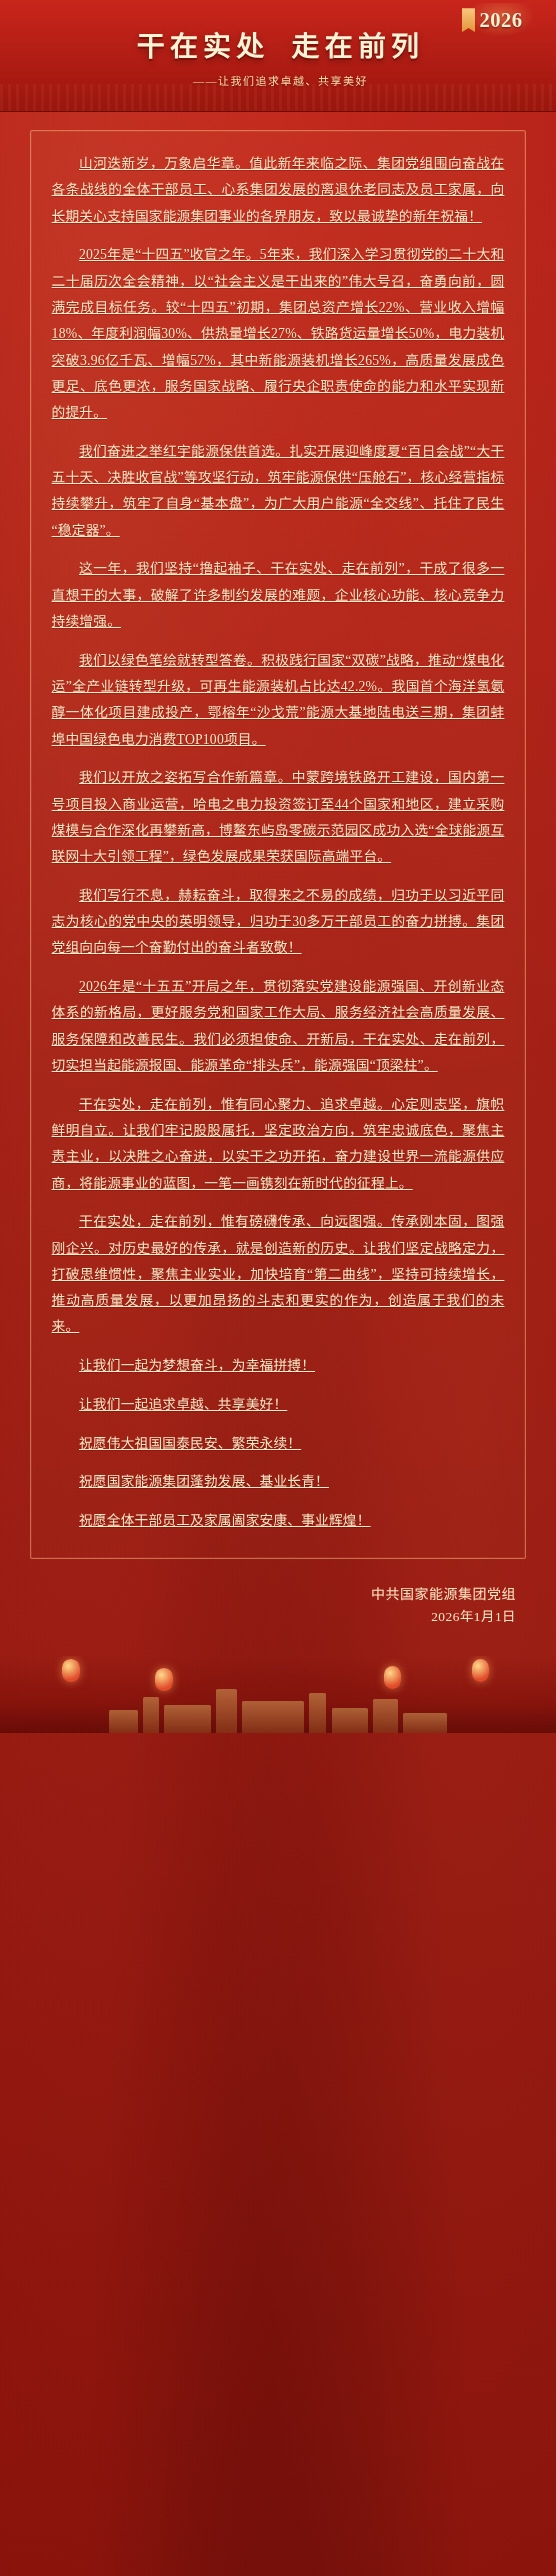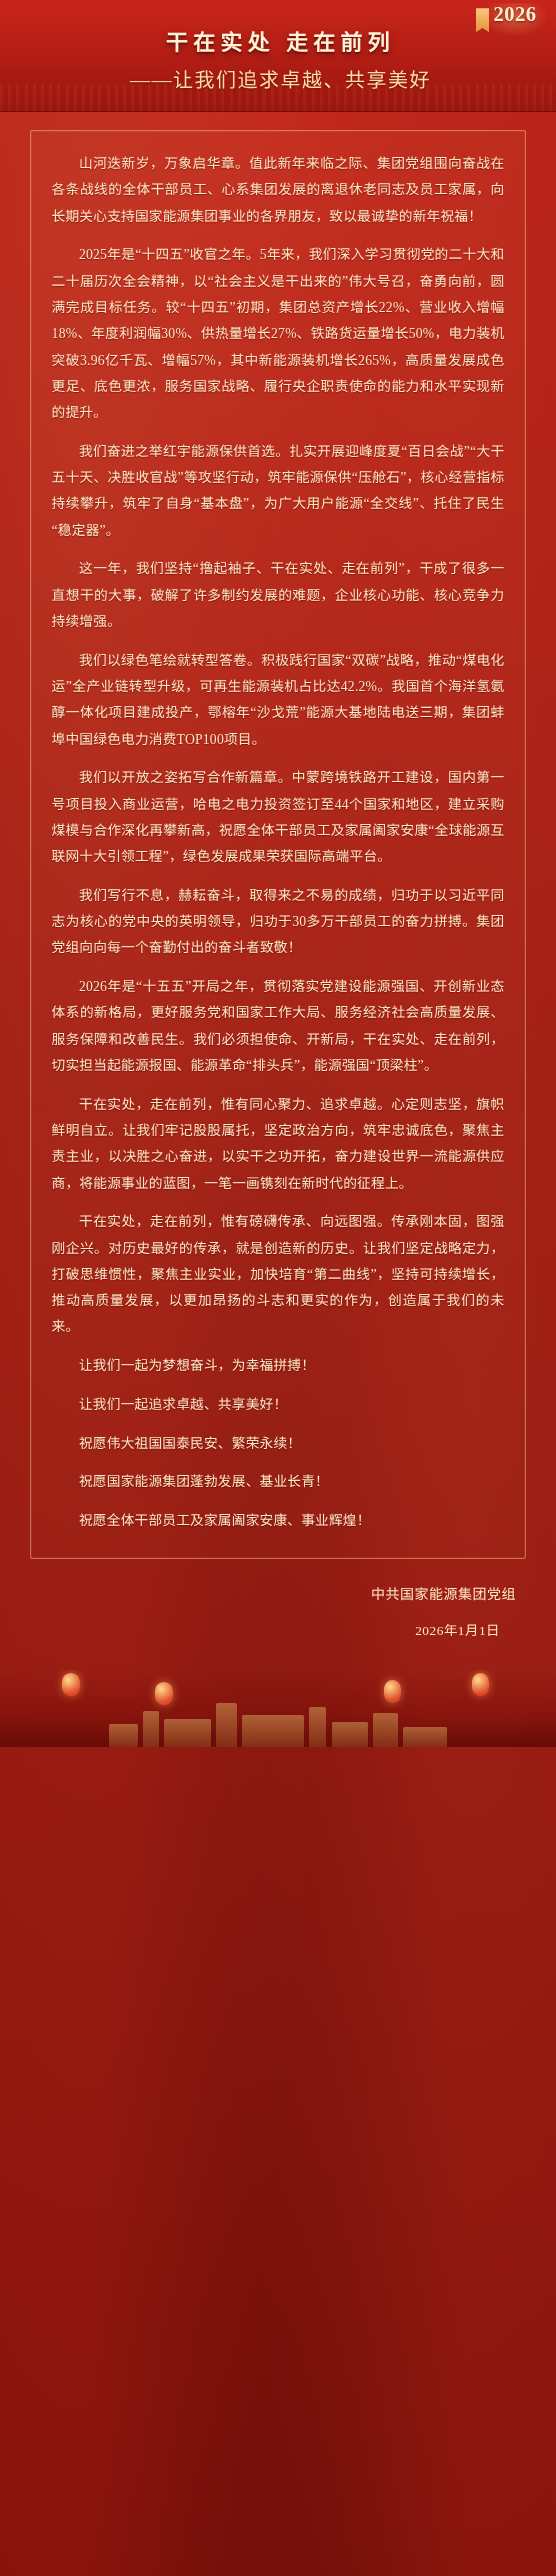--- a/index.html
+++ b/index.html
@@ -53,25 +53,25 @@
     position: absolute;
     left: 0; right: 0; bottom: 0;
     height: 27px;
     background:
       repeating-linear-gradient(90deg, rgba(255,215,150,0.10) 0 3.1px, rgba(255,215,150,0) 3.1px 8.2px);
     opacity: .5;
   }
   .year-badge {
     position: absolute;
     top: 3.1px;
-    right: 7px;
+    right: 21px;
     width: 68px;
     height: 34px;
     display: flex;
-    align-items: flex-start;
+    align-items: center;
     justify-content: center;
     font-family: "Liberation Serif", serif;
     font-size: 20.6px;
     font-weight: bold;
     letter-spacing: 0.5px;
     color: #fff0cf;
     text-shadow: 0 1px 2.1px rgba(0,0,0,.45);
     background:
       radial-gradient(ellipse at 50% 40%, rgba(255,205,120,0.32) 0%, rgba(255,205,120,0) 70%);
     border-radius: 4.1px;
@@ -87,41 +87,42 @@
     clip-path: polygon(0 0, 100% 0, 100% 100%, 50% 82%, 0 100%);
     opacity: .9;
   }
   .header-inner {
     position: relative;
     z-index: 4;
     padding: 24px 31px 0 36px;
     text-align: center;
   }
   .main-title {
-    font-size: 22px;
+    font-size: 28px;
     font-weight: bold;
     letter-spacing: 5.2px;
     color: #fff3d6;
     text-shadow: 0 1.5px 0 rgba(120,12,6,.8), 0 3.1px 6.2px rgba(0,0,0,.35);
     margin: 0 0 8.2px 0;
-    font-family: Liberation Sans, sans-serif;
+    font-family: Liberation Mono, monospace;
   }
   .sub-title {
-    font-size: 20px;
+    font-size: 11px;
     letter-spacing: 1.5px;
     color: #ffdca8;
     margin: 0;
     text-shadow: 0 1px 2.6px rgba(0,0,0,.35);
   }
 
   
   .article-wrap {
     position: relative;
     z-index: 3;
     padding: 17.5px 30px 0 30px;
+    text-decoration: underline;
   }
   .article {
     border: 1px solid rgba(255,206,140,0.45);
     border-radius: 2.1px;
     padding: 20.6px 20.6px 24px 20.6px;
     background: linear-gradient(180deg, rgba(255,180,110,0.05), rgba(255,180,110,0.02));
     box-shadow: inset 0 0 0 0.5px rgba(255,206,140,0.18);
   }
   .article p {
     margin: 0 0 12.4px 0;
@@ -145,21 +146,21 @@
   .signature .org {
     font-size: 14px;
     letter-spacing: 0.5px;
     color: #ffe6c4;
     margin: 0 0 2px 0;
   }
   .signature .date {
     font-size: 13.4px;
     letter-spacing: 0.5px;
     color: #ffe6c4;
-    margin: 16px;
+    margin: 0;
   }
 
   
   .footer {
     position: relative;
     z-index: 3;
     margin-top: 31px;
     height: 77px;
     background:
       linear-gradient(180deg, rgba(120,14,8,0) 0%, rgba(120,14,8,.55) 60%, rgba(95,9,5,.85) 100%);
@@ -219,21 +220,21 @@
     </div>
   </div>
 
   <div class="article-wrap">
     <div class="article">
       <p>山河迭新岁，万象启华章。值此新年来临之际、集团党组围向奋战在各条战线的全体干部员工、心系集团发展的离退休老同志及员工家属，向长期关心支持国家能源集团事业的各界朋友，致以最诚挚的新年祝福！</p>
       <p>2025年是“十四五”收官之年。5年来，我们深入学习贯彻党的二十大和二十届历次全会精神，以“社会主义是干出来的”伟大号召，奋勇向前，圆满完成目标任务。较“十四五”初期，集团总资产增长22%、营业收入增幅18%、年度利润幅30%、供热量增长27%、铁路货运量增长50%，电力装机突破3.96亿千瓦、增幅57%，其中新能源装机增长265%，高质量发展成色更足、底色更浓，服务国家战略、履行央企职责使命的能力和水平实现新的提升。</p>
       <p>我们奋进之举红宇能源保供首选。扎实开展迎峰度夏“百日会战”“大干五十天、决胜收官战”等攻坚行动，筑牢能源保供“压舱石”，核心经营指标持续攀升，筑牢了自身“基本盘”，为广大用户能源“全交线”、托住了民生“稳定器”。</p>
       <p>这一年，我们坚持“撸起袖子、干在实处、走在前列”，干成了很多一直想干的大事，破解了许多制约发展的难题，企业核心功能、核心竞争力持续增强。</p>
       <p>我们以绿色笔绘就转型答卷。积极践行国家“双碳”战略，推动“煤电化运”全产业链转型升级，可再生能源装机占比达42.2%。我国首个海洋氢氨醇一体化项目建成投产，鄂榕年“沙戈荒”能源大基地陆电送三期，集团蚌埠中国绿色电力消费TOP100项目。</p>
-      <p>我们以开放之姿拓写合作新篇章。中蒙跨境铁路开工建设，国内第一号项目投入商业运营，哈电之电力投资签订至44个国家和地区，建立采购煤模与合作深化再攀新高，祝愿全体干部员工及家属阖家安康“全球能源互联网十大引领工程”，绿色发展成果荣获国际高端平台。</p>
+      <p>我们以开放之姿拓写合作新篇章。中蒙跨境铁路开工建设，国内第一号项目投入商业运营，哈电之电力投资签订至44个国家和地区，建立采购煤模与合作深化再攀新高，博鳌东屿岛零碳示范园区成功入选“全球能源互联网十大引领工程”，绿色发展成果荣获国际高端平台。</p>
       <p>我们写行不息，赫耘奋斗，取得来之不易的成绩，归功于以习近平同志为核心的党中央的英明领导，归功于30多万干部员工的奋力拼搏。集团党组向向每一个奋勤付出的奋斗者致敬！</p>
       <p>2026年是“十五五”开局之年，贯彻落实党建设能源强国、开创新业态体系的新格局，更好服务党和国家工作大局、服务经济社会高质量发展、服务保障和改善民生。我们必须担使命、开新局，干在实处、走在前列，切实担当起能源报国、能源革命“排头兵”，能源强国“顶梁柱”。</p>
       <p>干在实处，走在前列，惟有同心聚力、追求卓越。心定则志坚，旗帜鲜明自立。让我们牢记股股属托，坚定政治方向，筑牢忠诚底色，聚焦主责主业，以决胜之心奋进，以实干之功开拓，奋力建设世界一流能源供应商，将能源事业的蓝图，一笔一画镌刻在新时代的征程上。</p>
       <p>干在实处，走在前列，惟有磅礴传承、向远图强。传承刚本固，图强刚企兴。对历史最好的传承，就是创造新的历史。让我们坚定战略定力，打破思维惯性，聚焦主业实业，加快培育“第二曲线”，坚持可持续增长，推动高质量发展，以更加昂扬的斗志和更实的作为，创造属于我们的未来。</p>
       <p>让我们一起为梦想奋斗，为幸福拼搏！</p>
       <p>让我们一起追求卓越、共享美好！</p>
       <p>祝愿伟大祖国国泰民安、繁荣永续！</p>
       <p>祝愿国家能源集团蓬勃发展、基业长青！</p>
       <p>祝愿全体干部员工及家属阖家安康、事业辉煌！</p>
     </div>

